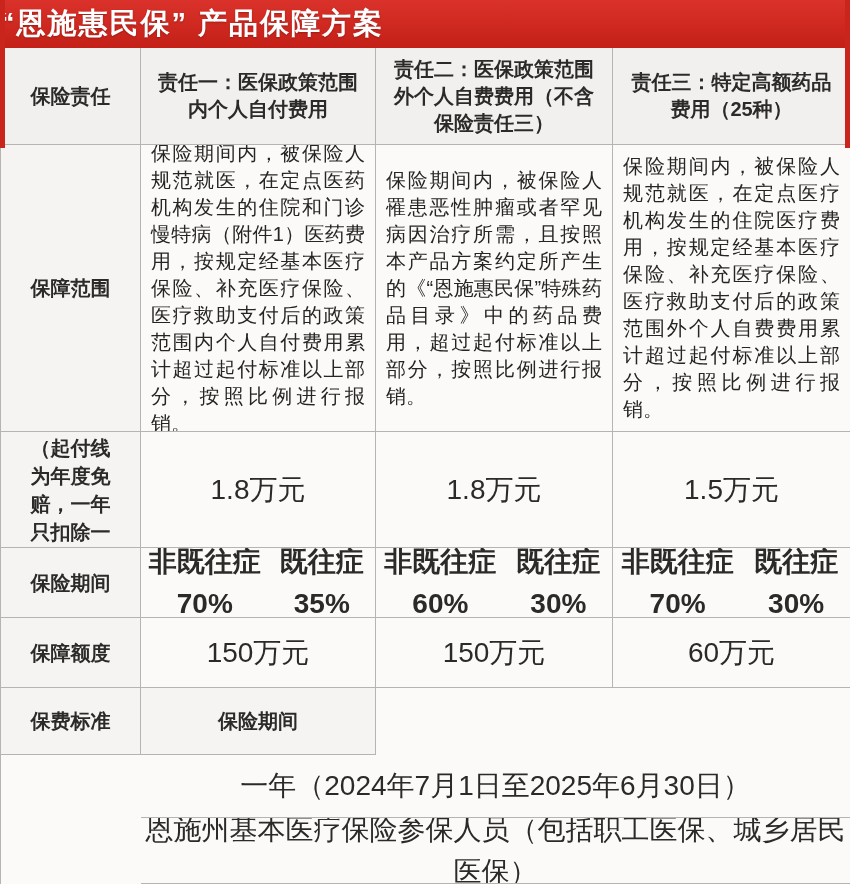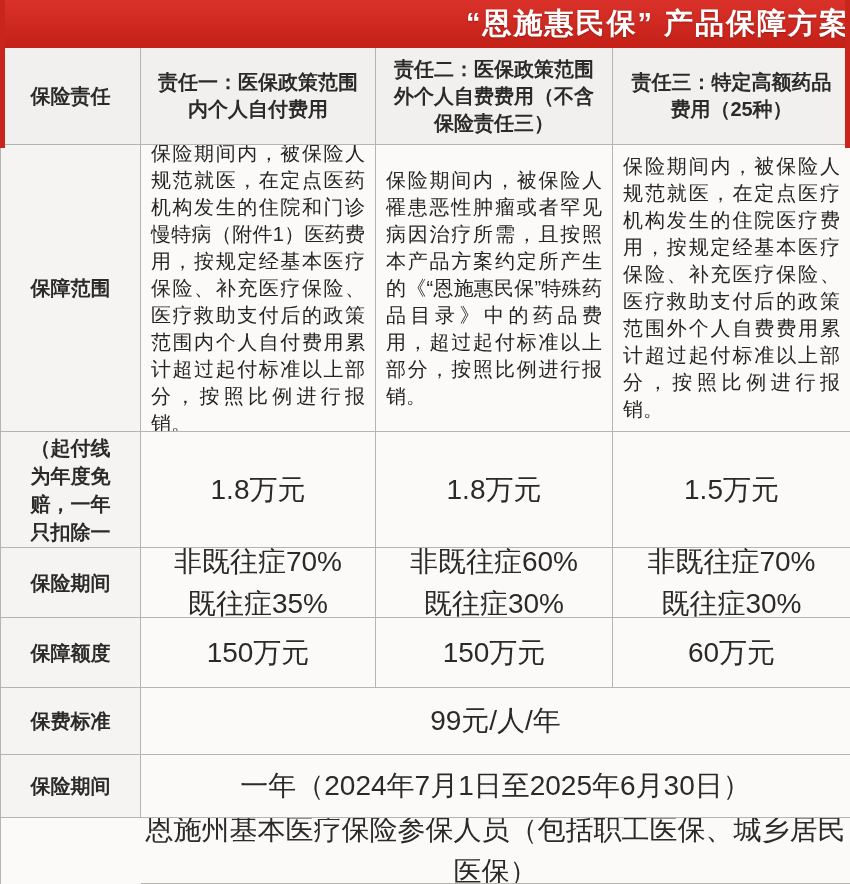--- a/index.html
+++ b/index.html
@@ -8,21 +8,21 @@
     position:relative;
     width:850px;height:884px;
     background:#fbfaf8;
     overflow:hidden;
     box-sizing:border-box;
   }
   .banner{
     position:relative;
     width:100%;height:48px;
     background:linear-gradient(#da322a,#c42017);
-    display:flex;align-items:center;justify-content:flex-end;
+    display:flex;align-items:center;justify-content:flex-start;
     box-sizing:border-box;
   }
   .banner .title{
     color:#ffffff;
     font-size:29px;
     font-weight:bold;
     letter-spacing:2px;
     text-shadow:0 1px 2px rgba(0,0,0,0.25);
     white-space:nowrap;
   }
@@ -75,21 +75,21 @@
     line-height:27px;
     text-align:justify;
     text-justify:inter-ideograph;
     color:#262524;
   }
   .cell.value{
     font-size:28px;
     text-align:center;
     line-height:1.5;
   }
-  .cell.value .stack{display:flex;flex-direction:column;align-items:center;}
+  .cell.value .stack{display:flex;align-items:center;font-weight:bold;}
   .cell.span3{grid-column:2 / 5;}
 </style>
 </head>
 <body>
 
 <div class="page">
 
   <div class="banner">
     <div class="title">“恩施惠民保” 产品保障方案</div>
   </div>
@@ -138,21 +138,20 @@
         <span>既往症30%</span>
       </div>
     </div>
 
     <div class="cell rowlabel">保障额度</div>
     <div class="cell value">150万元</div>
     <div class="cell value">150万元</div>
     <div class="cell value">60万元</div>
 
     <div class="cell rowlabel">保费标准</div>
-    <div class="cell value span3">99元/人/年</div>
 
     <div class="cell rowlabel">保险期间</div>
     <div class="cell value span3">一年（2024年7月1日至2025年6月30日）</div>
 
     <div class="cell value span3">恩施州基本医疗保险参保人员（包括职工医保、城乡居民医保）</div>
 
   </div>
 </div>
 
 </body></html>

